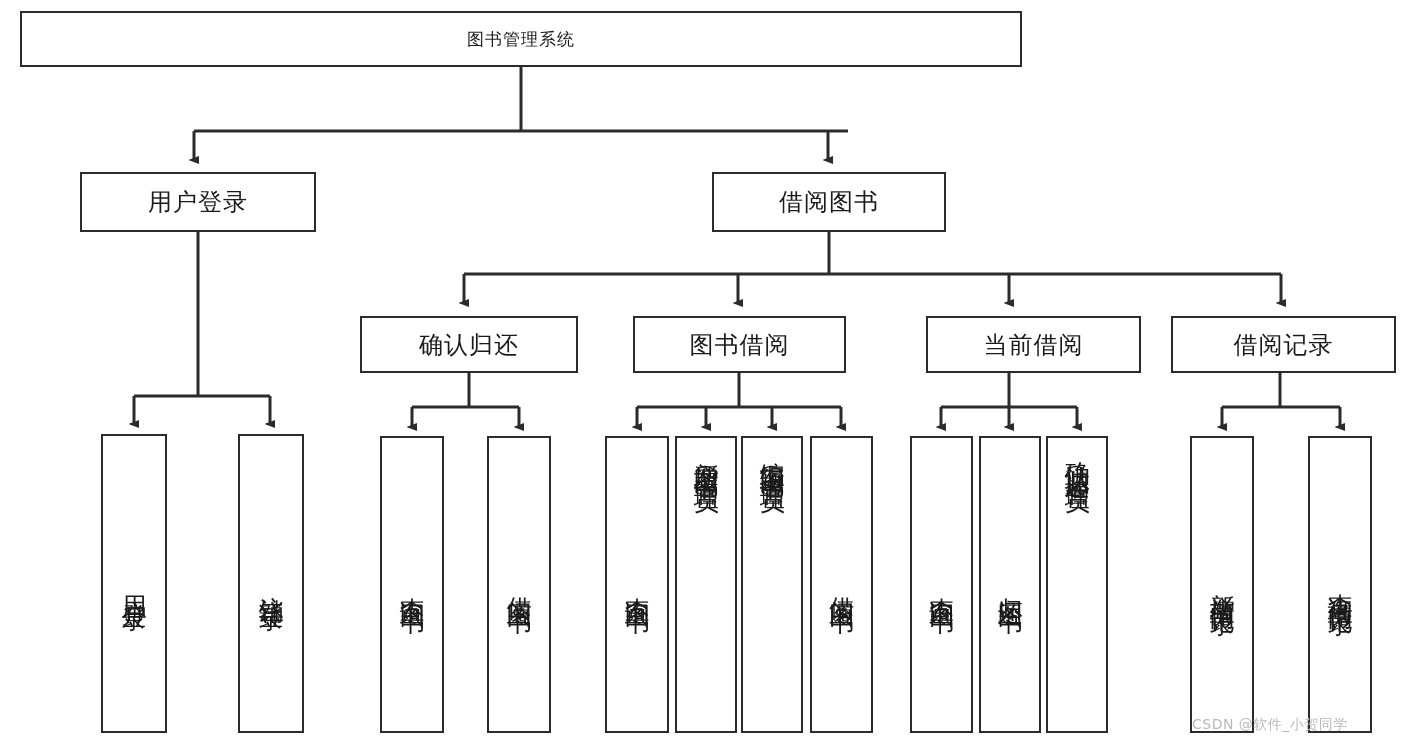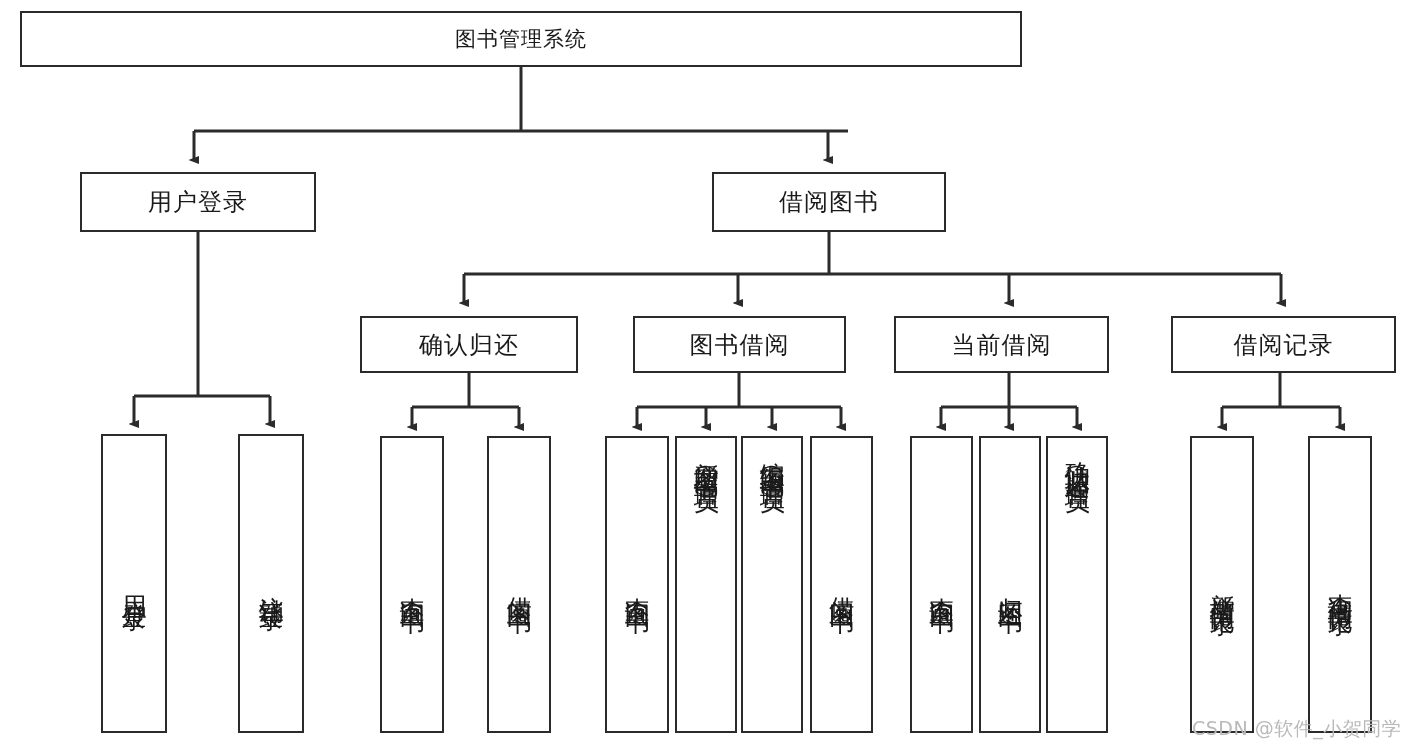--- a/index.html
+++ b/index.html
@@ -39,21 +39,21 @@
     display: block;
     text-align: center;
     line-height: 1.0;
     white-space: nowrap;
   }
   
   .h-node .lbl {
     font-size: 24px;
     letter-spacing: 1px;
   }
-  #root.node .lbl { font-size: 21px; }
+  #root.node .lbl { font-size: 17px; }
   
   .v-node {
     align-items: center;
     justify-content: center;
   }
   .v-node .lbl {
     writing-mode: vertical-rl;
     text-orientation: upright;
     font-size: 25px;
     line-height: 1.18;
@@ -63,21 +63,21 @@
   }
   .v-node.top-align {
     align-items: flex-start;
   }
   .v-node.top-align .lbl {
     margin-top: 4px;
     max-height: 282px;
   }
   .watermark {
     position: absolute;
-    font-size: 19px;
+    font-size: 14px;
     color: #b9b9b9;
     white-space: nowrap;
     letter-spacing: 0.5px;
   }
 </style>
 </head>
 <body>
 
 <div id="canvas">
 
@@ -141,21 +141,21 @@
   <div class="node h-node" style="left:712px; top:172px; width:234px; height:60px;">
     <span class="lbl">借阅图书</span>
   </div>
 
   <div class="node h-node" style="left:360px; top:316px; width:218px; height:57px;">
     <span class="lbl">确认归还</span>
   </div>
   <div class="node h-node" style="left:633px; top:316px; width:213px; height:57px;justify-content:center;">
     <span class="lbl">图书借阅</span>
   </div>
-  <div class="node h-node" style="left:894px; top:316px; width:215px; height:57px;">
+  <div class="node h-node" style="left:926px; top:316px; width:215px; height:57px;">
     <span class="lbl">当前借阅</span>
   </div>
   <div class="node h-node" style="left:1171px; top:316px; width:225px; height:57px;">
     <span class="lbl">借阅记录</span>
   </div>
 
   <div class="node v-node" style="left:101px; top:434px; width:66px; height:299px;">
     <span class="lbl">用户登录</span>
   </div>
   <div class="node v-node" style="left:238px; top:434px; width:66px; height:299px;">

